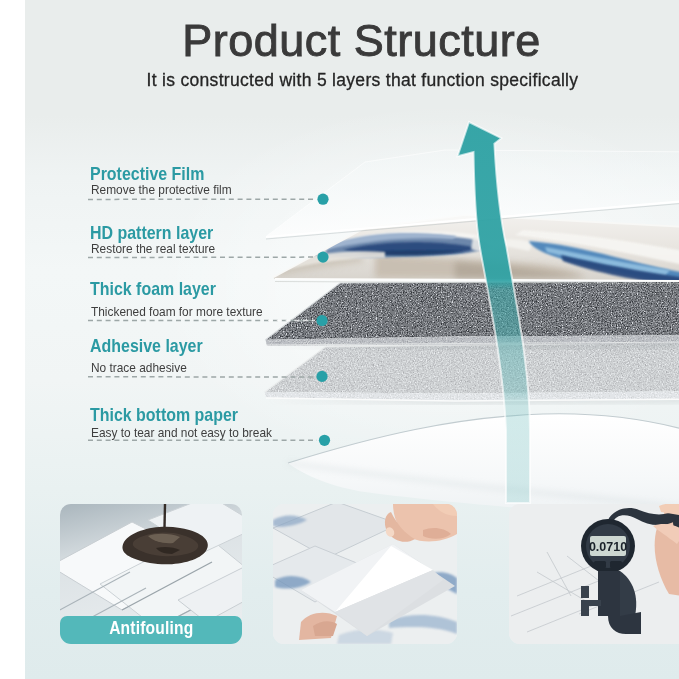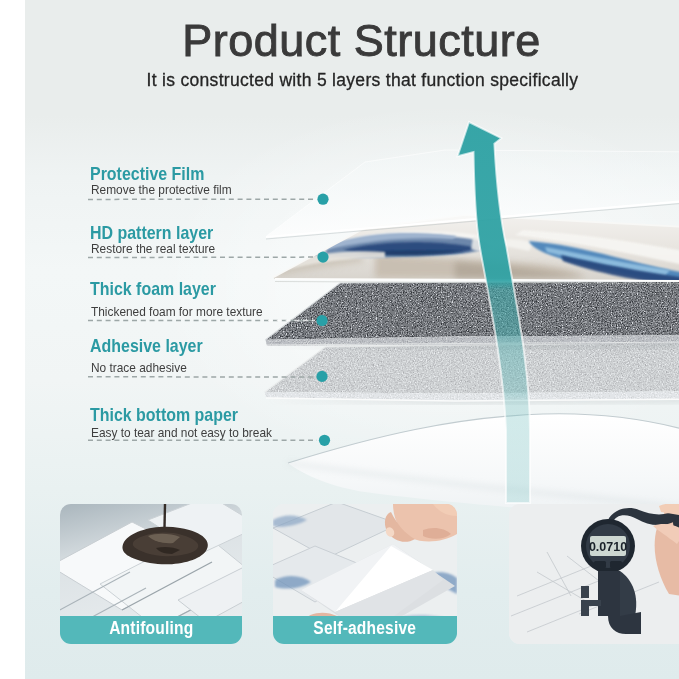--- a/index.html
+++ b/index.html
@@ -15,21 +15,21 @@
     -webkit-text-stroke:0.9px #3a3a3a;}
   .subtitle{position:absolute;left:-2px;top:70px;width:679px;text-align:center;
     font-size:17.5px;color:#252525;letter-spacing:0.3px;-webkit-text-stroke:0.3px #252525;}
   .lh{position:absolute;left:65px;margin:0;font-size:19px;line-height:1;font-weight:bold;color:#2b9aa3;white-space:nowrap;
     transform:scaleX(0.84);transform-origin:left;}
   .lp{position:absolute;left:66px;margin:0;font-size:13.5px;line-height:1;color:#3e3e3e;white-space:nowrap;
     transform:scaleX(0.88);transform-origin:left;}
   .card{position:absolute;border-radius:11px;overflow:hidden;background:#eef1f2;}
   .capx{display:inline-block;transform:scaleX(0.89);transform-origin:center;}
   .caption{position:absolute;left:0;bottom:0;width:100%;height:28px;background:#53b8ba;
-    color:#fff;font-weight:bold;font-size:17.5px;text-align:center;line-height:25px;letter-spacing:0.2px;}
+    color:#fff;font-weight:bold;font-size:17.5px;text-align:center;line-height:25px;letter-spacing:0.2px;border-radius:7px;}
 </style>
 </head>
 <body>
 <div class="stage">
   <svg width="679" height="679" style="position:absolute;left:0;top:0" xmlns="http://www.w3.org/2000/svg">
     <defs>
       <filter id="foamT" x="-2%" y="-2%" width="104%" height="104%" color-interpolation-filters="sRGB">
         <feTurbulence type="fractalNoise" baseFrequency="0.8" numOctaves="2" seed="7"></feTurbulence>
         <feColorMatrix type="matrix" values="0.33 0.33 0.33 0 0 0.33 0.33 0.33 0 0 0.33 0.33 0.33 0 0 0 0 0 0 1"></feColorMatrix>
         <feComponentTransfer>
@@ -261,21 +261,20 @@
       <polygon points="62,108 118,42 160,66" fill="#ffffff"></polygon>
       <path d="M62 108 L160 66 L170 76 L94 132 Z" fill="#e0e3e6"></path>
       <path d="M120 0 L184 0 L184 30 C170 38 152 40 138 34 C128 30 120 16 120 0 Z" fill="#ecc3ad"></path>
       <path d="M118 8 C124 20 132 30 142 35 C132 41 120 37 114 27 C110 19 112 10 118 8 Z" fill="#e4b7a0"></path>
       <ellipse cx="117" cy="28" rx="4" ry="5" fill="#f4d8c6" transform="rotate(-30 117 28)"></ellipse>
       <path d="M150 26 C160 22 172 24 178 30 C170 36 158 36 150 32 Z" fill="#dfae97"></path>
       <path d="M160 0 C166 8 174 12 184 12 L184 0 Z" fill="#f2cdb6"></path>
       <path d="M28 118 C36 108 52 106 64 112 L58 134 L26 136 Z" fill="#e3b6a1"></path>
       <path d="M40 122 C48 116 58 116 64 120 L60 132 L42 132 Z" fill="#d8a791"></path>
     </svg>
-    <div class="caption"><span class="capx">Self-adhesive</span></div>
   </div>
 
   <div class="card" style="left:484px;top:504px;width:188px;height:140px;">
     <svg width="188" height="140" xmlns="http://www.w3.org/2000/svg">
       <rect width="188" height="140" fill="#eceeef"></rect>
       <g stroke="#bcc2c7" stroke-width="0.8" opacity="0.85">
         <line x1="8" y1="92" x2="92" y2="58"></line>
           <line x1="2" y1="112" x2="102" y2="72"></line>
         <line x1="18" y1="128" x2="122" y2="86"></line>
           <line x1="28" y1="68" x2="82" y2="100"></line>

